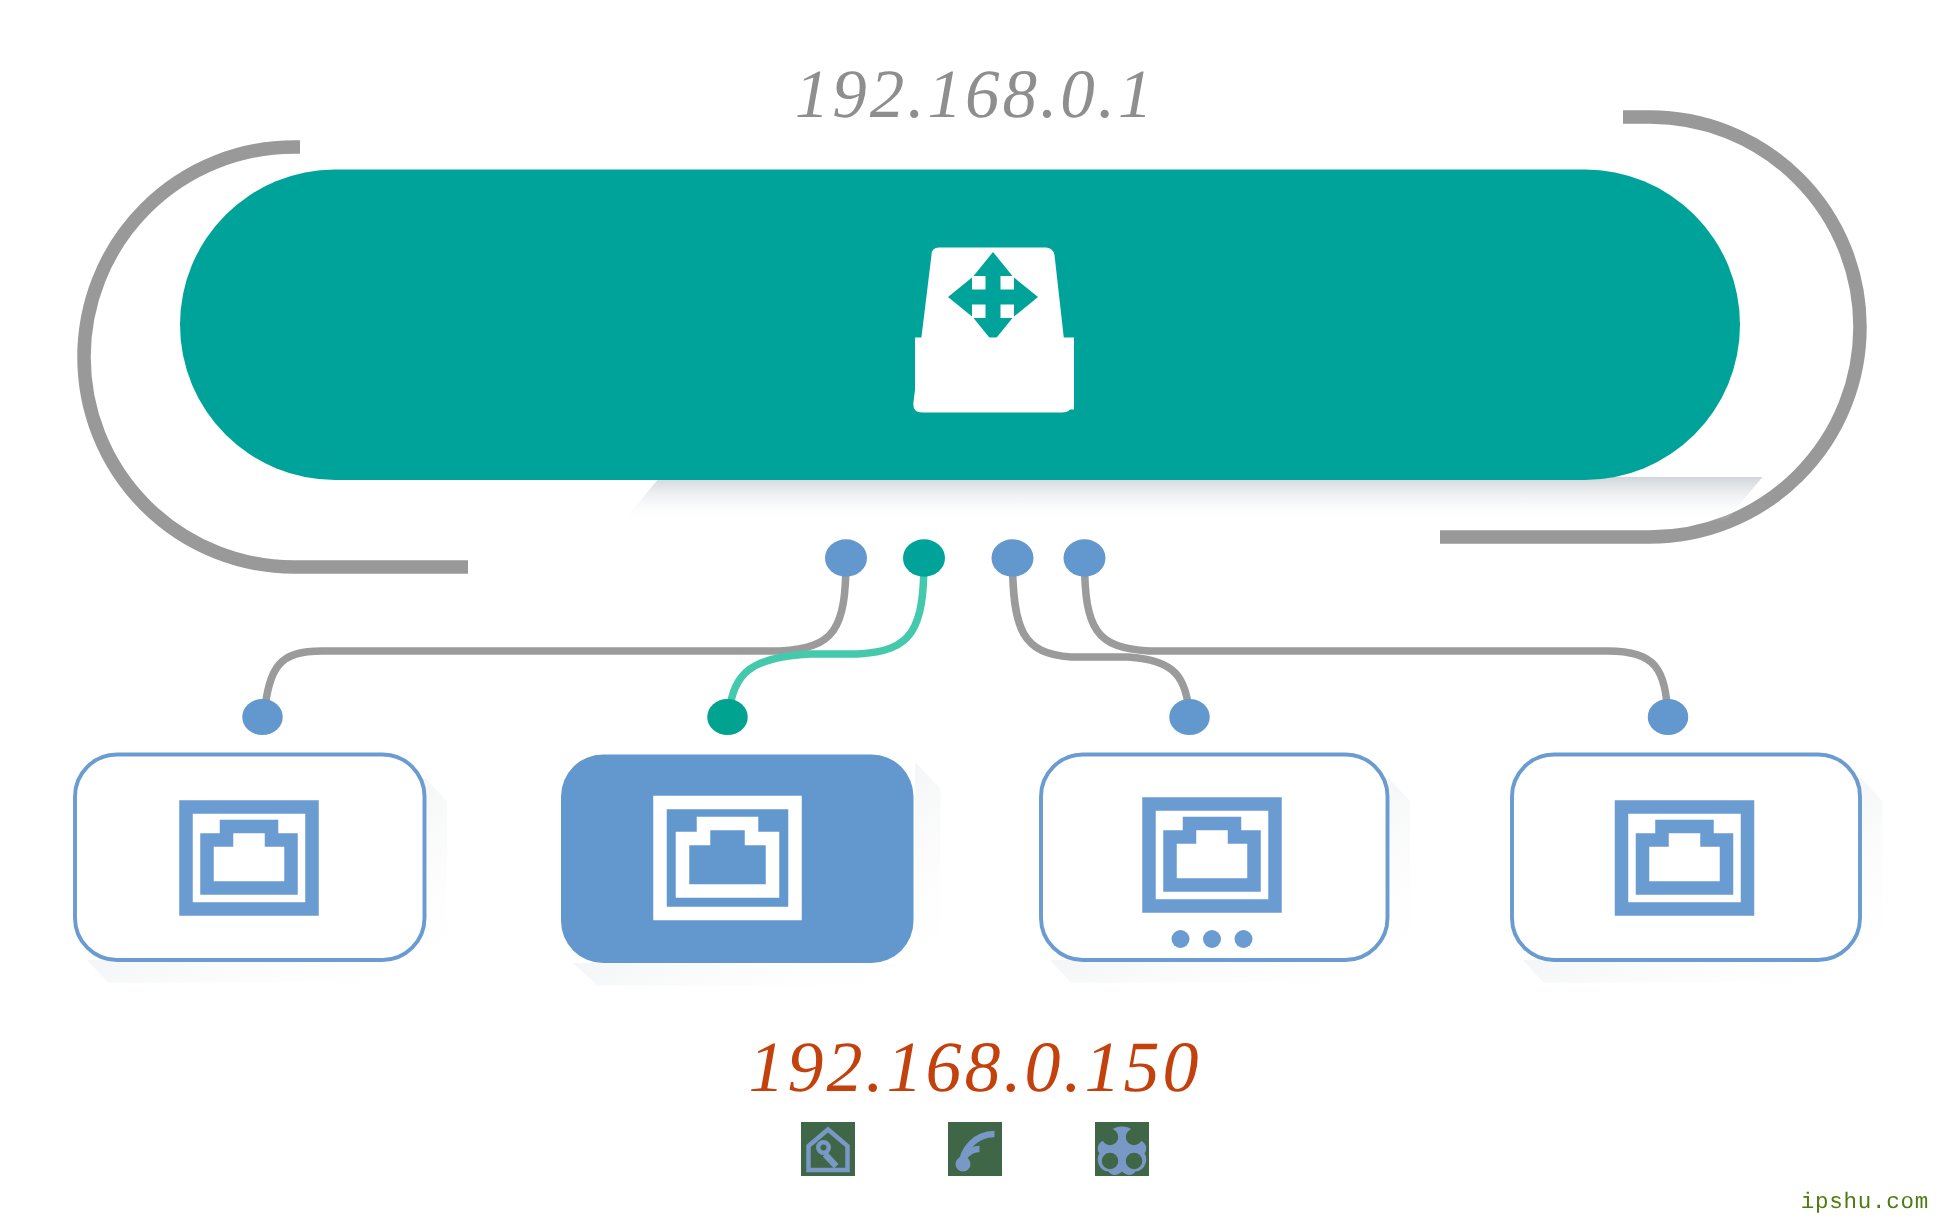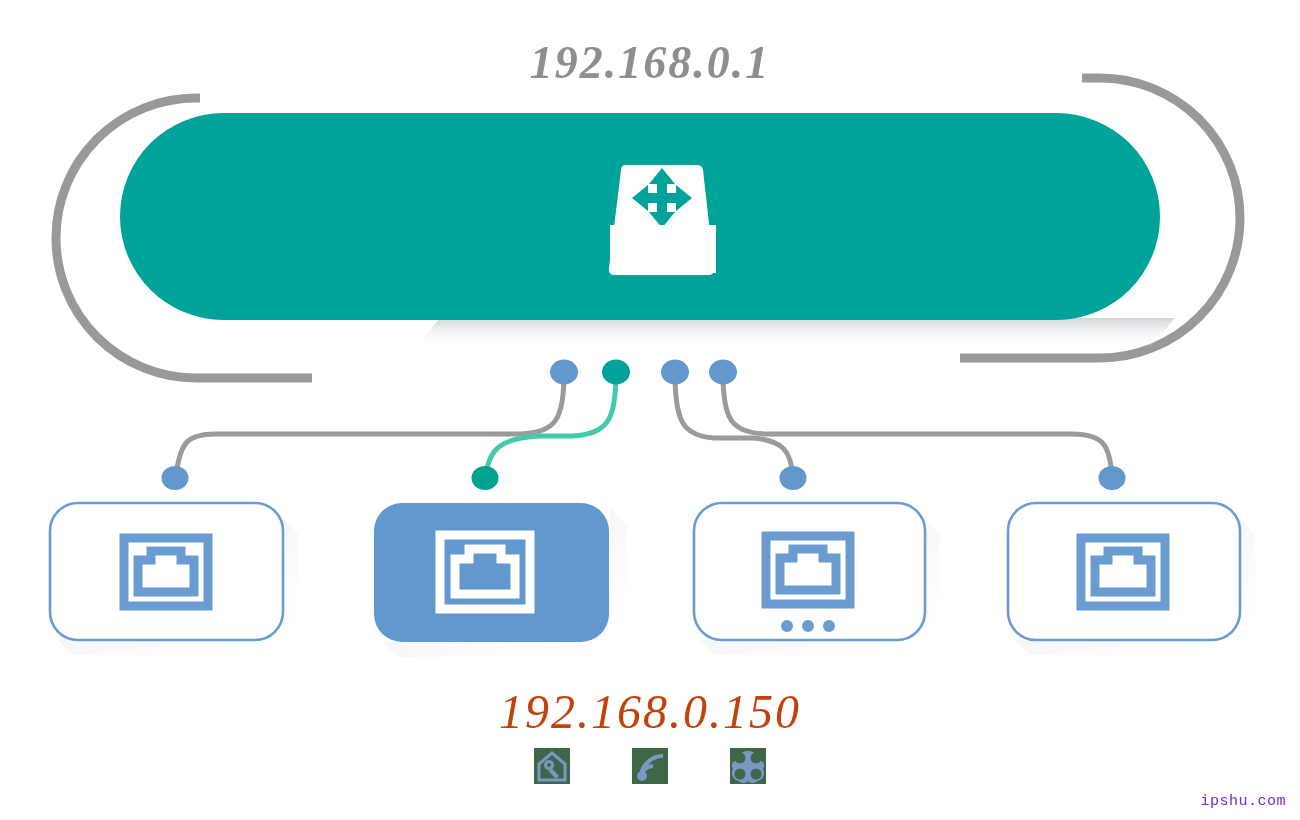--- a/index.html
+++ b/index.html
@@ -31,37 +31,36 @@
     letter-spacing: 2px;
     white-space: nowrap;
   }
   #gateway-ip-label {
     top: 36px;
     left: 0;
     width: 1300px;
     text-align: center;
     font-size: 46px;
     color: #8e8e8e;
-    font-weight: bold;
   }
   #host-ip-label {
     top: 684px;
     left: 0;
     width: 1300px;
     text-align: center;
     font-size: 48px;
     color: #c2410c;
   }
   #watermark {
     position: absolute;
     right: 14px;
     bottom: 10px;
     font-family: "Liberation Mono", "DejaVu Sans Mono", monospace;
     font-size: 15px;
-    color: #6d28d9;
+    color: #4d7c0f;
     letter-spacing: 0.5px;
   }
   #badge-row {
     position: absolute;
     top: 748px;
     left: 0;
     width: 1300px;
     display: flex;
     justify-content: center;
     gap: 62px;

